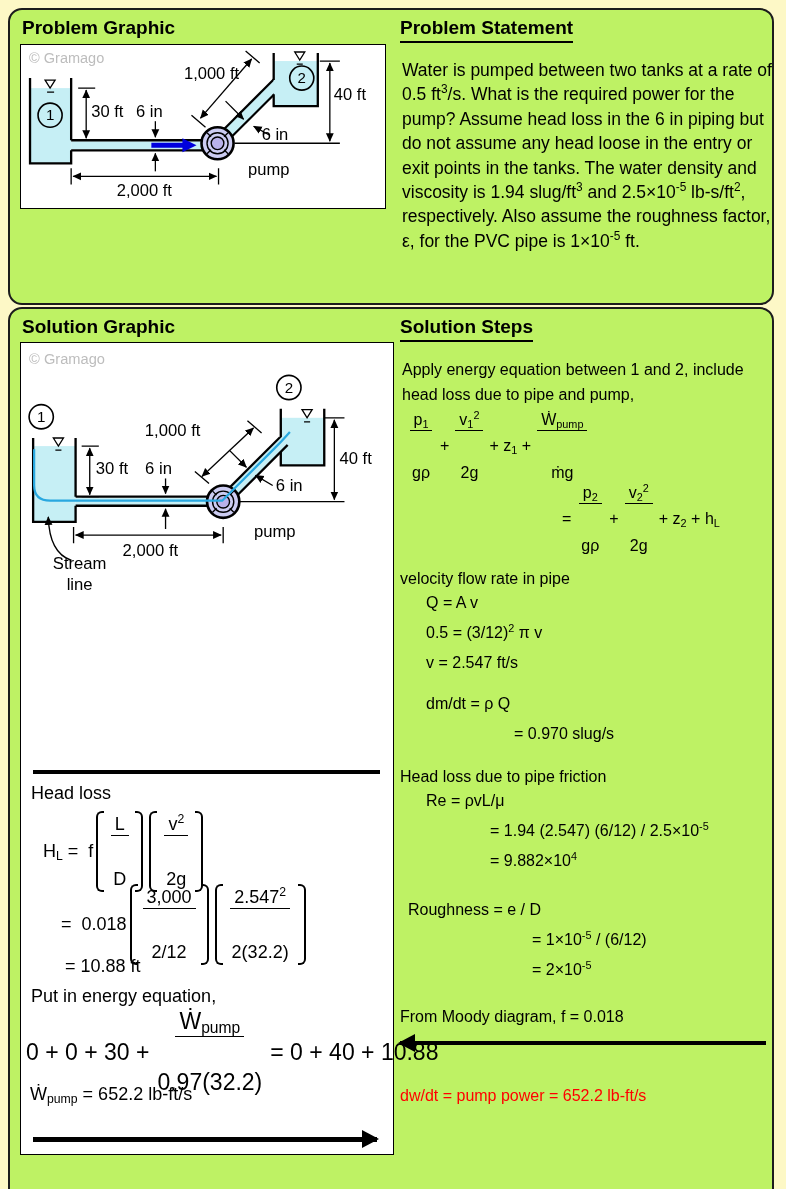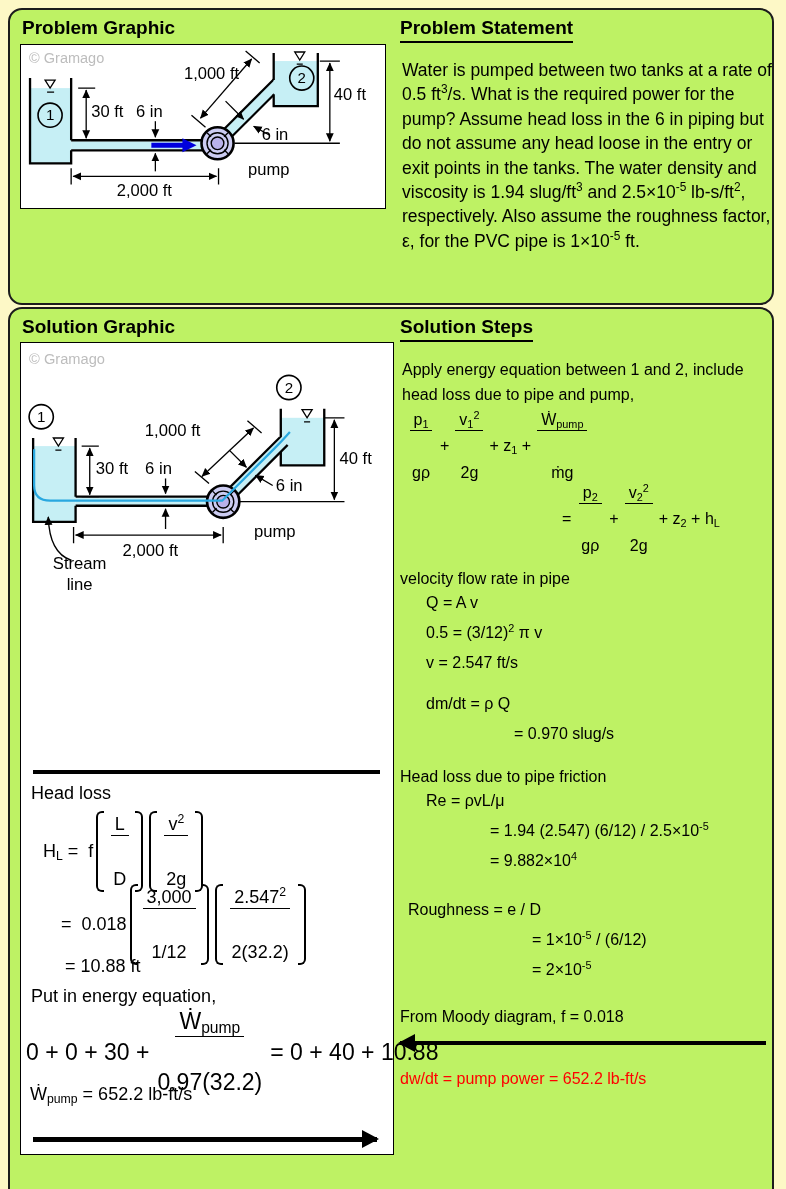--- a/index.html
+++ b/index.html
@@ -56,21 +56,21 @@
   .eqrow .op{margin:0 2px;white-space:pre;}
   .eqrow.cont{margin-left:160px;margin-top:2px;}
   .sub-head{margin-top:15px;}
   .eline{padding-left:26px;line-height:30px;}
   .blockgap{margin-top:11px;}
   .cont-m{padding-left:114px;}
   .cont-re{padding-left:90px;}
   .rough-first{padding-left:8px;}
   .cont-rough{padding-left:132px;}
   .moody{margin-top:23px;}
-  .red-line{margin-top:25px;color:#ff0000;}
+  .red-line{margin-top:42px;color:#ff0000;}
 
   .block-arrow{position:relative;background:#000;height:4.5px;}
   .block-arrow.left-dir{margin-top:15px;width:366px;}
   .block-arrow.left-dir::before{
     content:"";position:absolute;left:-2px;top:50%;transform:translateY(-50%);
     border:9px solid transparent;border-right:17px solid #000;border-left:0;
   }
   .block-arrow.right-dir::after{
     content:"";position:absolute;right:-2px;top:50%;transform:translateY(-50%);
     border:9px solid transparent;border-left:17px solid #000;border-right:0;
@@ -313,21 +313,21 @@
             <span class="den">2g</span>
           </span>
         </span>
       </div>
 
       <div class="witem w-eq2">
         <span class="op">=  0.018</span>
         <span class="brk">
           <span class="frac">
             <span class="num">3,000</span>
-            <span class="den">1/12</span>
+            <span class="den">2/12</span>
           </span>
         </span>
         <span class="brk">
           <span class="frac">
             <span class="num">2.547<sup>2</sup></span>
             <span class="den">2(32.2)</span>
           </span>
         </span>
       </div>
 

